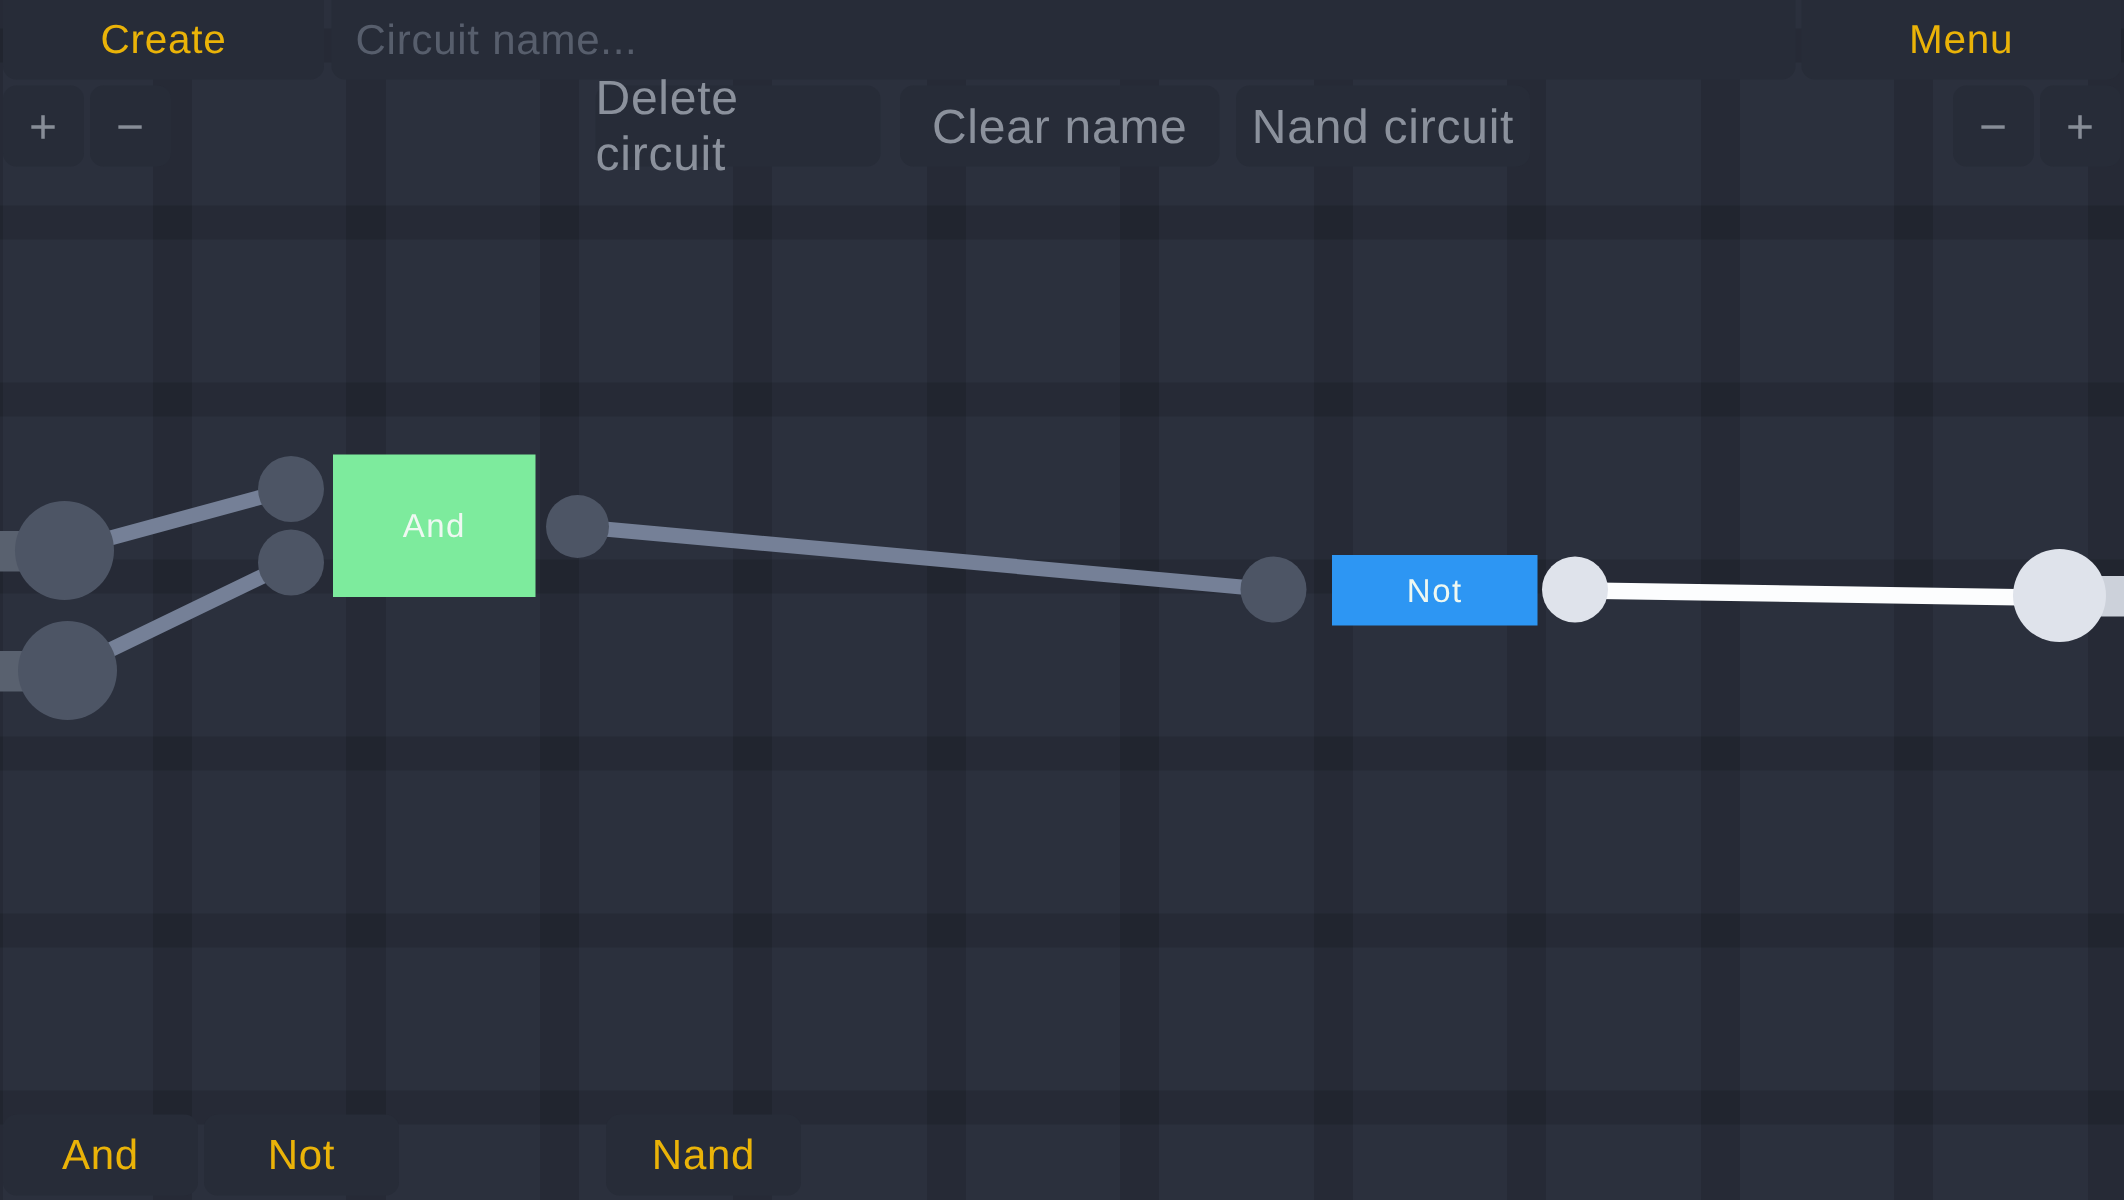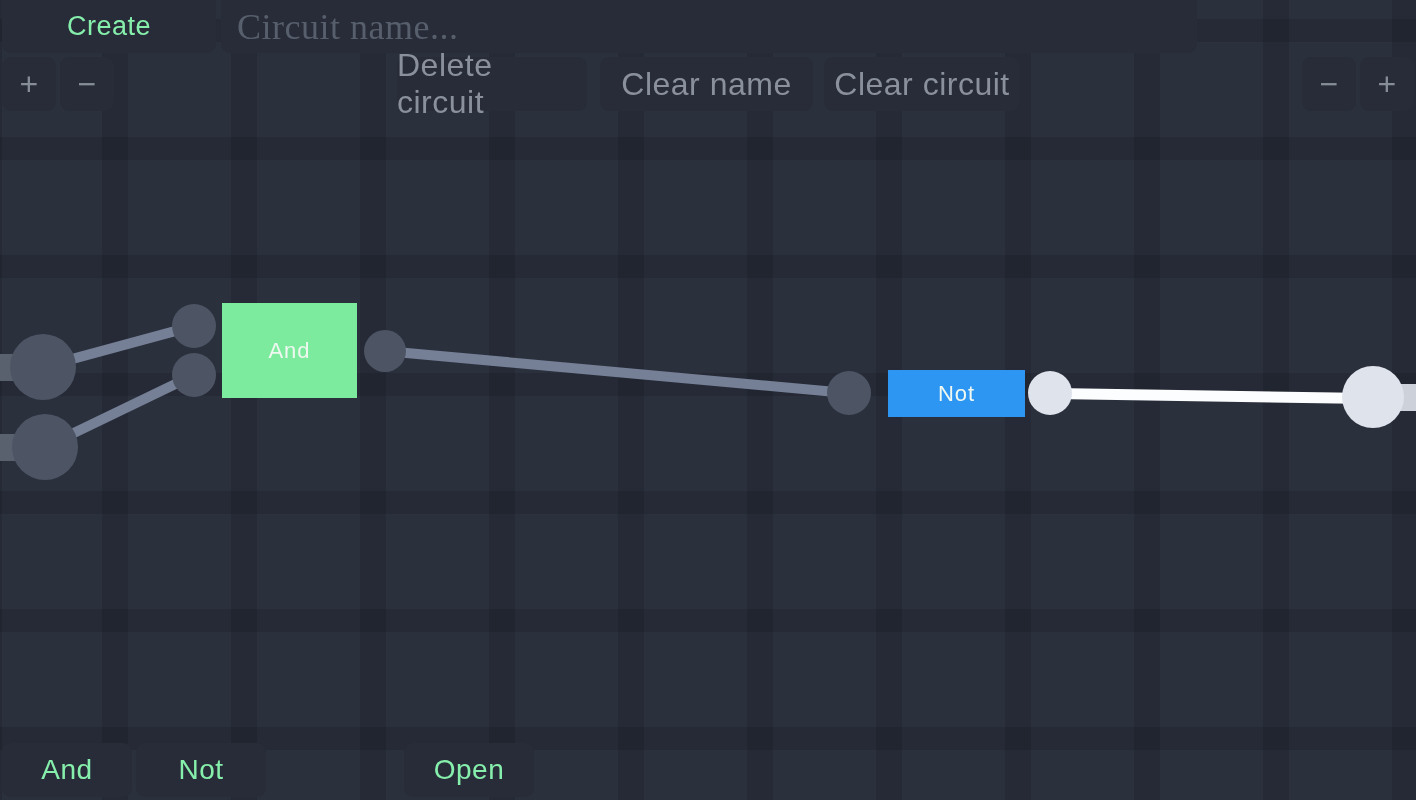--- a/index.html
+++ b/index.html
@@ -12,37 +12,37 @@
       repeating-linear-gradient(90deg, rgba(0,0,0,0.12) 0 26px, rgba(0,0,0,0) 26px 129px),
       repeating-linear-gradient(180deg, rgba(0,0,0,0.12) 0 23px, rgba(0,0,0,0) 23px 118px);
     background-position:102px 19px;
     font-family:"Liberation Sans", sans-serif;
     -webkit-font-smoothing:antialiased;
     user-select:none;
   }
   .btn{
     position:absolute;
     background:#272c38;
-    color:#86efac;
+    color:#eab308;
     display:flex;align-items:center;justify-content:center;
     font-weight:300;
     letter-spacing:0.5px;
     border-radius:9px;
     box-sizing:border-box;
     cursor:pointer;
   }
   .topRow{height:53px;top:0;border-radius:0 0 9px 9px;font-size:27px;}
   .row2{height:54px;top:57px;font-size:32px;color:#8b919c;}
   .zoomBtn{width:54px;font-size:32px;color:#878d97;font-weight:300;}
   .nameField{
     position:absolute;top:0;left:221px;width:976px;height:53px;
     background:#272c38;border:none;outline:none;
     border-radius:0 0 9px 9px;
-    color:#f9a8d4;font-size:36px;font-weight:300;
-    font-family:Liberation Serif, serif;
+    color:#f9a8d4;font-size:28px;font-weight:300;
+    font-family:Liberation Sans, sans-serif;
     padding:0 0 0 16px;box-sizing:border-box;
     letter-spacing:0.5px;
   }
   .nameField::placeholder{color:#575e6c;opacity:1;}
   .palBtn{height:54px;top:743px;font-size:28px;}
 
   
   .wire{
     position:absolute;height:10px;border-radius:5px;
     background:#758097;transform-origin:0 50%;
@@ -60,26 +60,27 @@
     cursor:grab;
   }
 </style>
 </head>
 <body>
 
 <div class="board">
 
   <div class="btn topRow" style="left:2px;width:214px;">Create</div>
   <input class="nameField" type="text" placeholder="Circuit name..." style="">
+  <div class="btn topRow" style="left:1201px;width:213px;">Menu</div>
 
   <div class="btn row2 zoomBtn" style="left:2px;">+</div>
   <div class="btn row2 zoomBtn" style="left:60px;">−</div>
   <div class="btn row2" style="left:397px;width:190px;">Delete circuit</div>
   <div class="btn row2" style="left:600px;width:213px;">Clear name</div>
-  <div class="btn row2" style="left:824px;width:196px;">Clear circuit</div>
+  <div class="btn row2" style="left:824px;width:196px;">Nand circuit</div>
   <div class="btn row2 zoomBtn" style="left:1302px;">−</div>
   <div class="btn row2 zoomBtn" style="left:1360px;">+</div>
 
   <div class="stub" style="left:0;top:354px;width:46px;"></div>
   <div class="stub" style="left:0;top:434px;width:48px;"></div>
   <div class="stub on" style="left:1372px;top:384px;width:44px;"></div>
 
   <div class="wire" style="left:43px;top:362px;width:157px;transform:rotate(-15.2deg);"></div>
   <div class="wire" style="left:45px;top:442px;width:166px;transform:rotate(-25.8deg);"></div>
   <div class="wire" style="left:385px;top:346px;width:466px;transform:rotate(5.2deg);"></div>
@@ -96,15 +97,15 @@
 
   <div class="gate" style="left:222px;top:303px;width:135px;height:95px;background:#7deb9d;">
     <span>And</span>
   </div>
   <div class="gate" style="left:888px;top:370px;width:137px;height:47px;background:#2d96f3;">
     <span>Not</span>
   </div>
 
   <div class="btn palBtn" style="left:2px;width:130px;">And</div>
   <div class="btn palBtn" style="left:136px;width:130px;">Not</div>
-  <div class="btn palBtn" style="left:404px;width:130px;">Open</div>
+  <div class="btn palBtn" style="left:404px;width:130px;">Nand</div>
 
 </div>
 
 </body></html>

